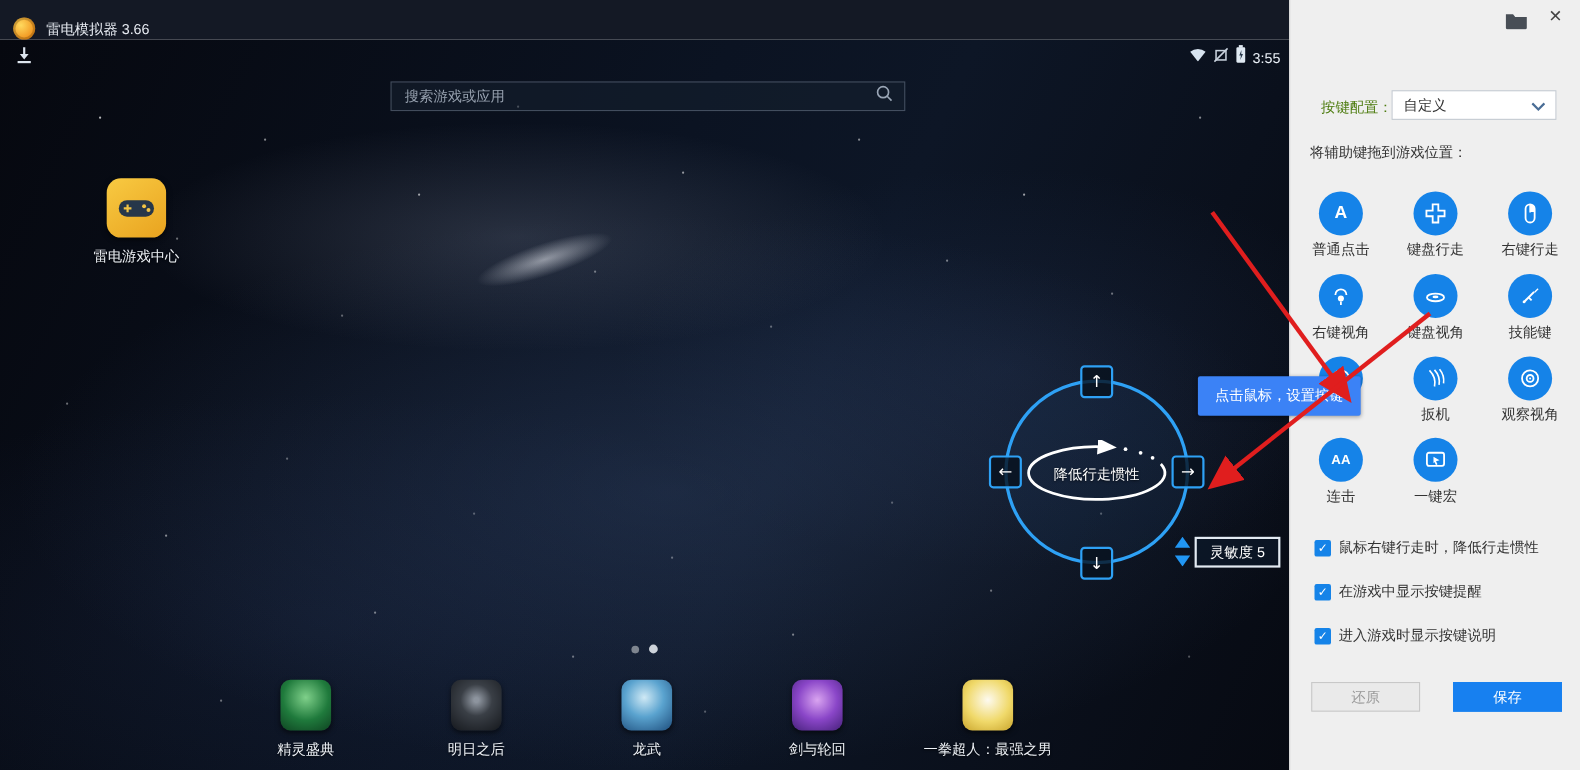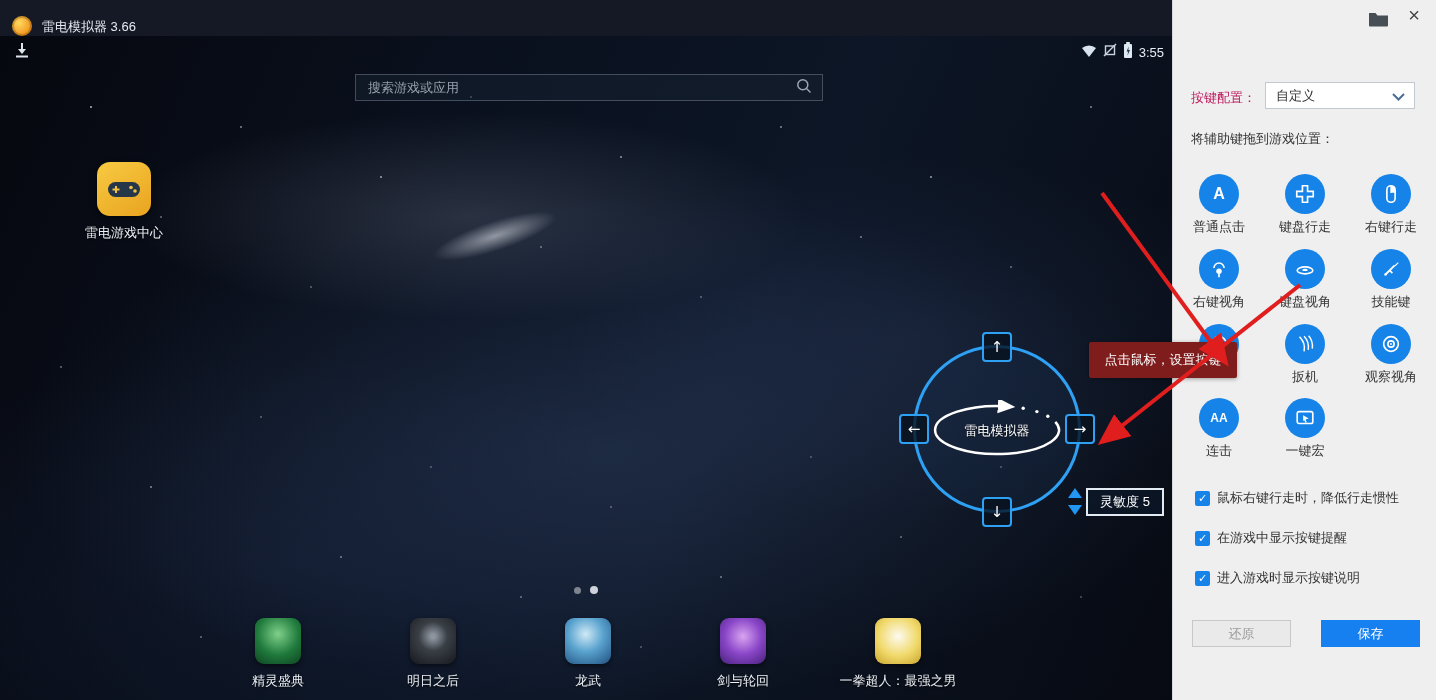--- a/index.html
+++ b/index.html
@@ -130,21 +130,21 @@
   .di-5 { background:radial-gradient(circle at 50% 40%, #fdfaf0, #f0d96a 55%, #caa52d); }
 
   
   .panel {
     position:absolute; left:1172px; top:0; width:264px; height:700px;
     background:#efefef; z-index:10; border-left:1px solid #d8d8d8;
   }
   .win-folder { position:absolute; left:195px; top:11px; cursor:pointer; }
   .win-close { position:absolute; left:230px; top:4px; font-size:20px; color:#444; cursor:pointer; width:22px; text-align:center; }
 
-  .cfg-label { position:absolute; left:18px; top:89px; font-size:13px; color:#be185d; }
+  .cfg-label { position:absolute; left:28px; top:89px; font-size:13px; color:#4d7c0f; }
   .cfg-select {
     position:absolute; left:92px; top:82px; width:150px; height:27px;
     background:#fff; border:1px solid #c3c9d0; display:flex; align-items:center;
     font-size:13px; color:#333; padding-left:10px; cursor:pointer;
   }
   .cfg-select svg { position:absolute; right:9px; top:10px; }
   .drag-hint { position:absolute; left:18px; top:130px; font-size:13px; color:#333; }
 
   .key-item { position:absolute; width:86px; text-align:center; cursor:pointer; }
   .key-circle {
@@ -165,21 +165,21 @@
   .chk-label { margin-left:7px; font-size:13px; color:#333; }
 
   .btn { position:absolute; top:620px; width:99px; height:27px; font-size:13px;
     text-align:center; line-height:25px; cursor:pointer; }
   .btn-restore { left:19px; background:#eaeaea; border:1px solid #c8c8c8; color:#9a9a9a; }
   .btn-save { left:148px; background:#1780f0; border:1px solid #1780f0; color:#fff; }
 
   
   .tooltip {
     position:absolute; left:1089px; top:342px; width:148px; height:36px; z-index:55;
-    background:#7f1d1d; border-radius:2px; color:#fff; font-size:13px;
+    background:#3b82f6; border-radius:2px; color:#fff; font-size:13px;
     text-align:center; line-height:36px; box-shadow:0 1px 4px rgba(0,0,0,.35);
   }
   .arrows-svg { position:absolute; left:0; top:0; width:1436px; height:700px; z-index:60; pointer-events:none; }
 </style>
 </head>
 <body>
 
 <div class="titlebar">
   <div class="logo"></div>
   <div class="titlebar-title">雷电模拟器 3.66</div>
@@ -253,21 +253,21 @@
         <marker id="whead" markerWidth="8" markerHeight="8" refX="4" refY="3" orient="auto">
           <path d="M0 0 L7 3 L0 6 Z" fill="#fff"></path>
         </marker>
       </defs>
       <path d="M 125.3 21.8 A 62 24 0 1 1 77.8 6.4" fill="none" stroke="#fff" stroke-width="2.5" marker-end="url(#whead)"></path>
       <circle cx="93.2" cy="8.3" r="1.7" fill="#fff"></circle>
       <circle cx="106.9" cy="11.6" r="1.7" fill="#fff"></circle>
       <circle cx="117.8" cy="16.2" r="1.7" fill="#fff"></circle>
     </svg>
   </div>
-  <div class="widget-text">雷电模拟器</div>
+  <div class="widget-text">降低行走惯性</div>
 
   <div class="sens-spinner">
     <svg width="14" height="27" viewBox="0 0 14 27">
         <path d="M7 0 L14 10 H0 Z" fill="#2196f3"></path>
         <path d="M0 17 H14 L7 27 Z" fill="#2196f3"></path>
       </svg>
   </div>
   <div class="sens-box">
     <span>灵敏度</span>
     <span>5</span>

